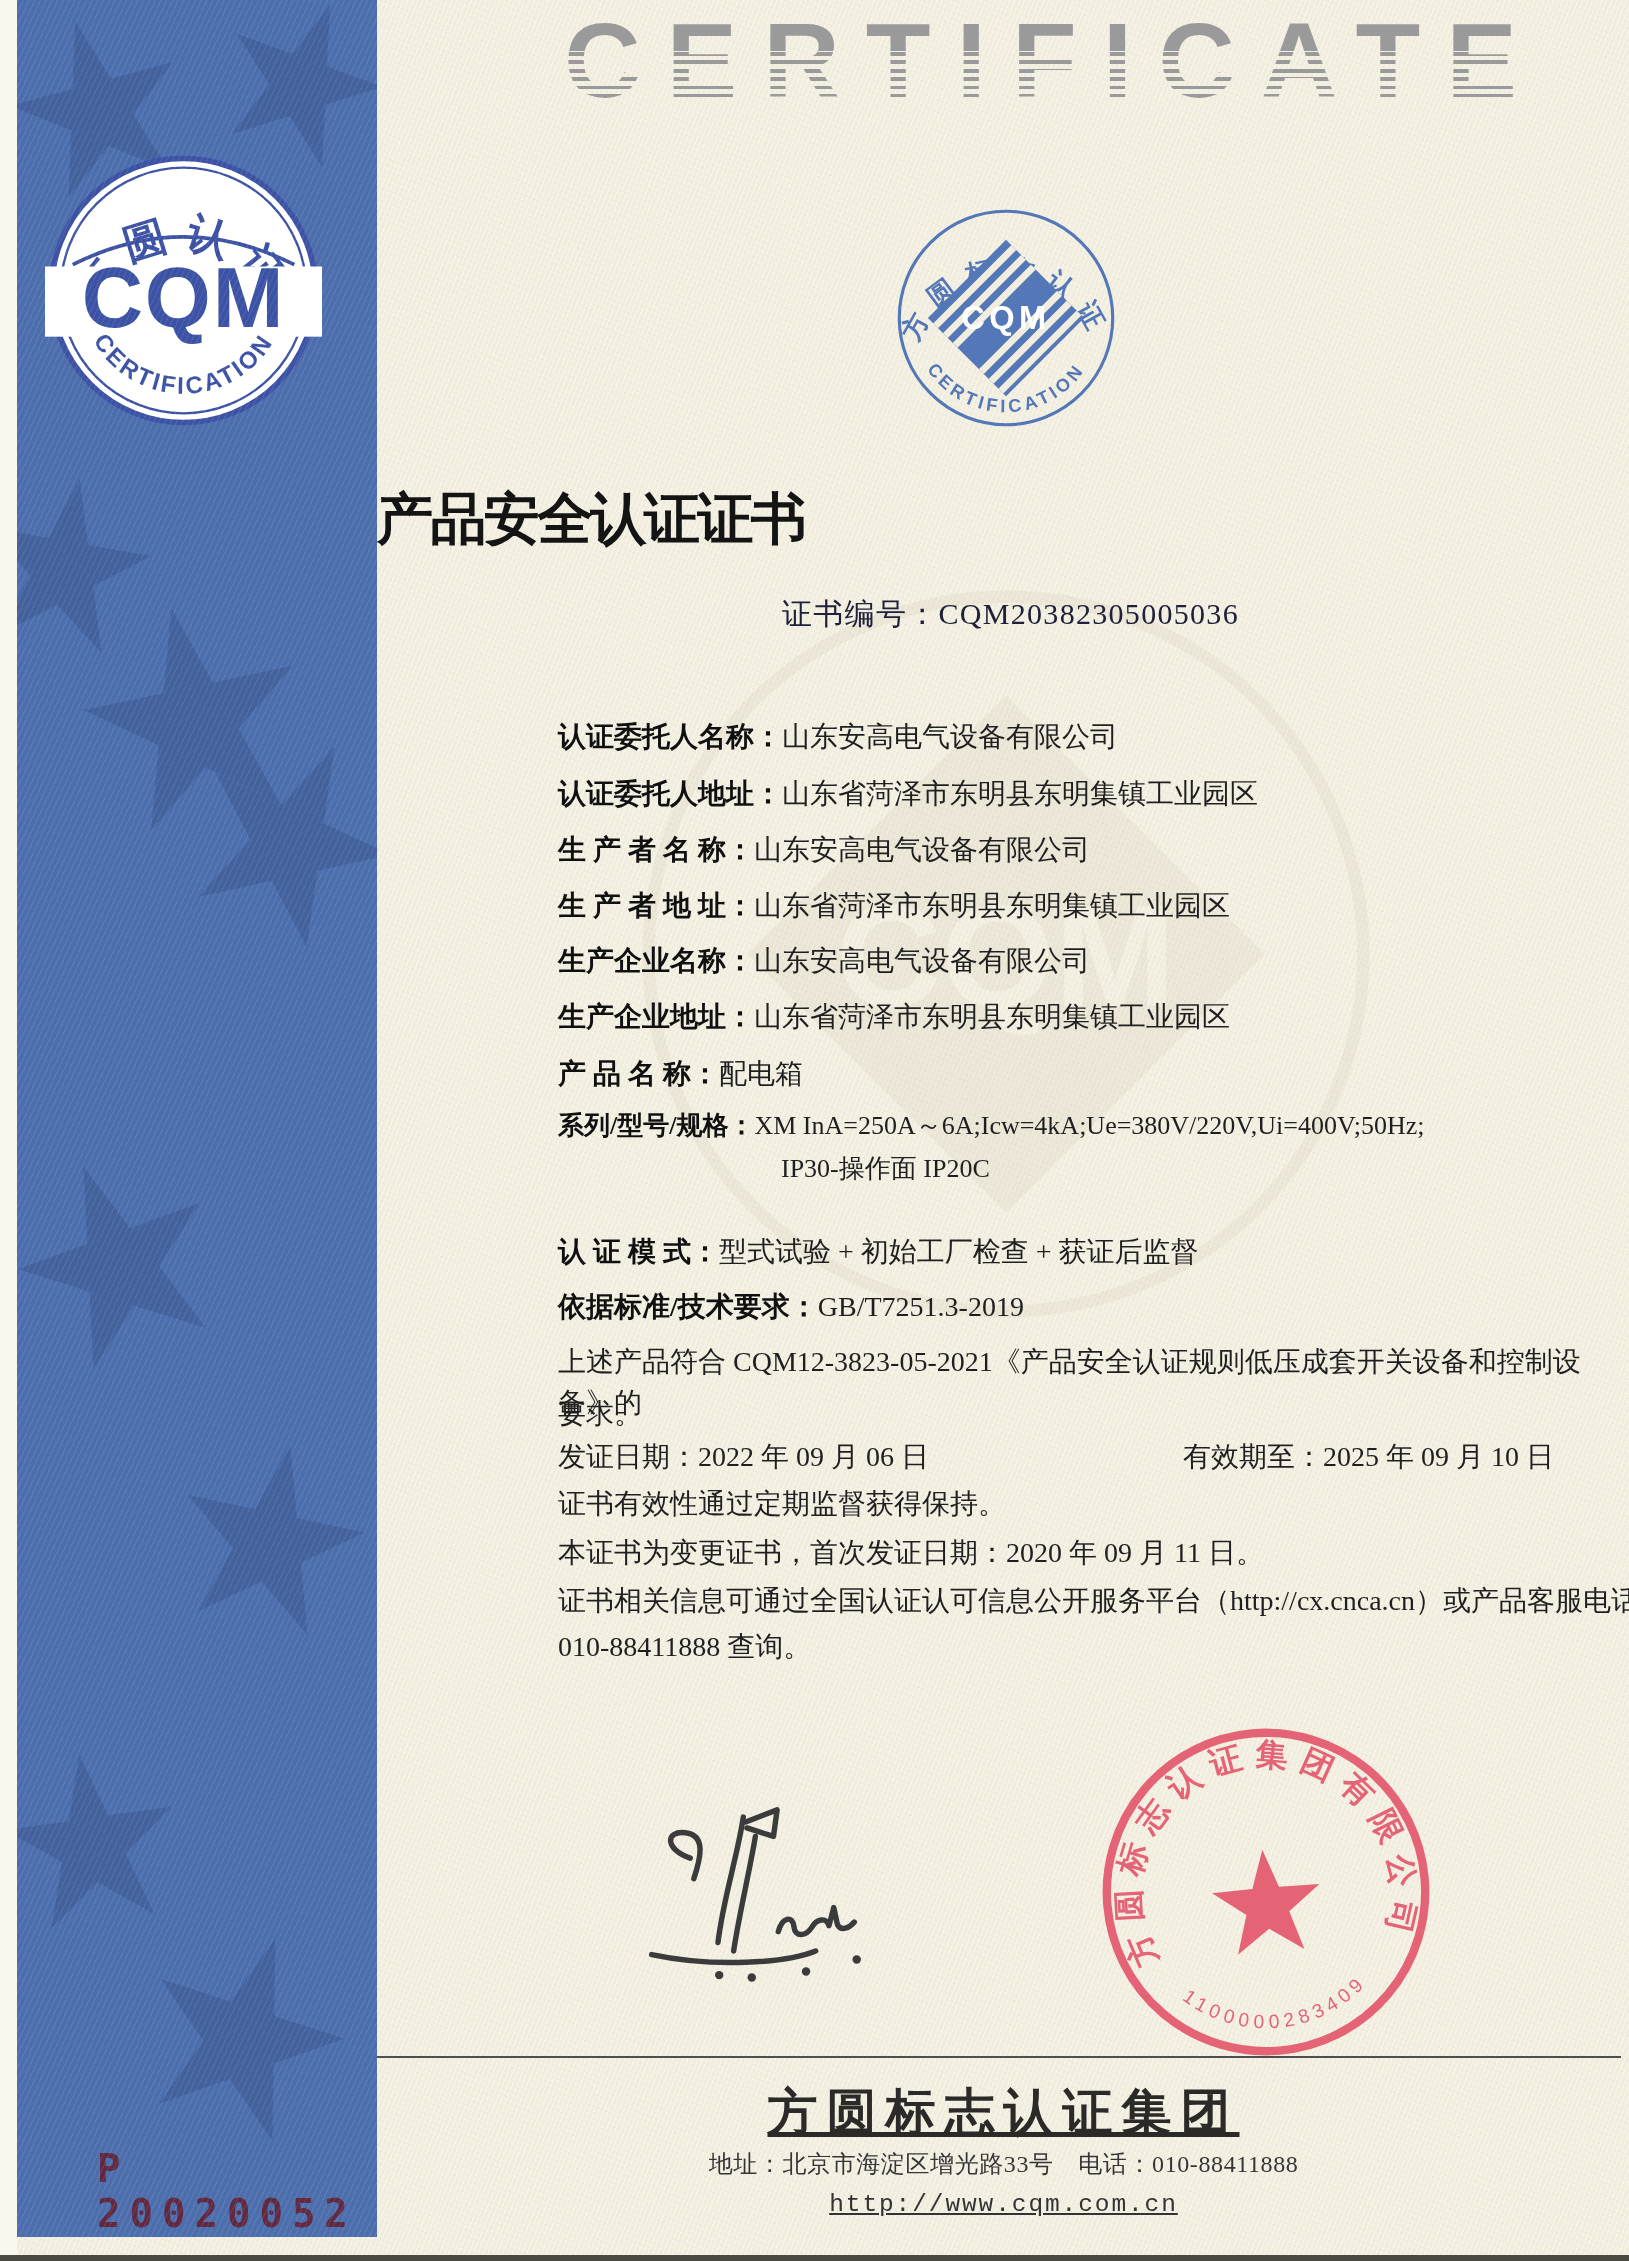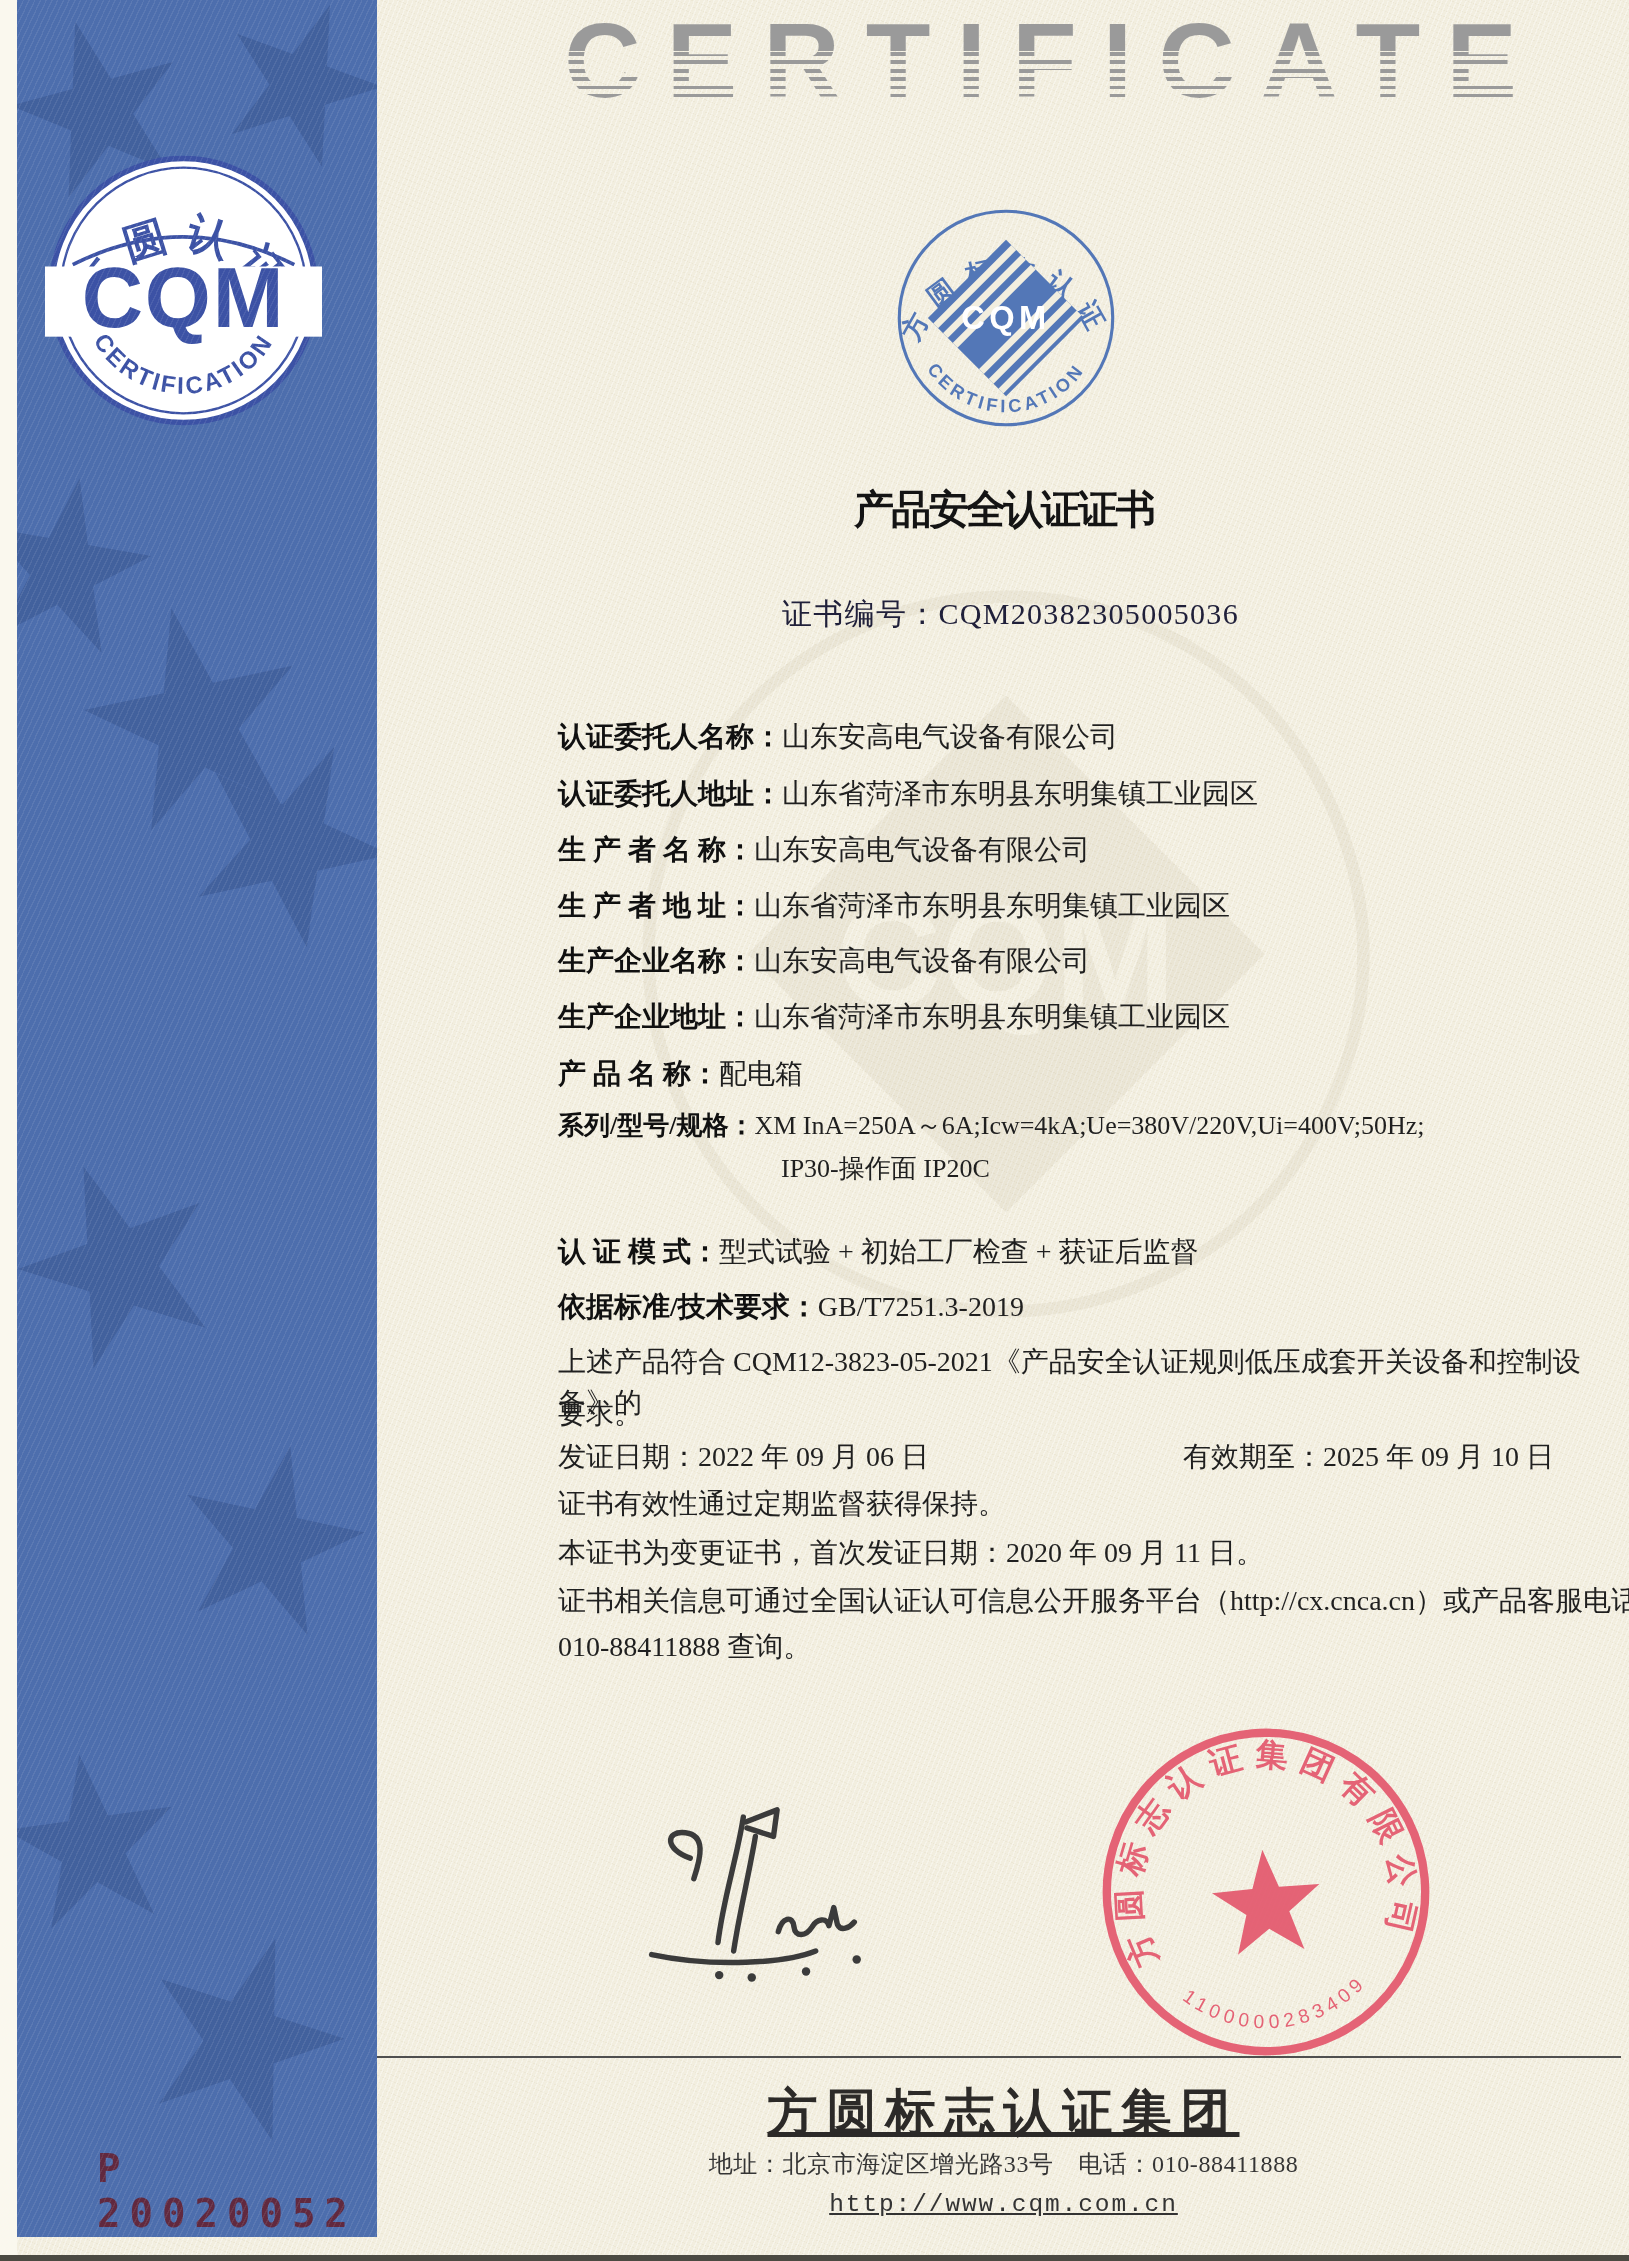--- a/index.html
+++ b/index.html
@@ -48,22 +48,22 @@
     background-position:top,bottom;
     background-repeat:no-repeat;
     -webkit-background-clip:text;background-clip:text;
     white-space:nowrap;
   }
 
   .center-badge{position:absolute;left:893px;top:205px;width:226px;height:226px;}
   .watermark{position:absolute;left:632px;top:580px;width:748px;height:748px;opacity:.055;}
 
   .title{
-    position:absolute;left:377px;right:0;top:482px;text-align:center;
-    font-size:40px;font-weight:bold;letter-spacing:-2.6px;color:#141414;white-space:nowrap;
+    position:absolute;left:377px;right:0;top:482px;
+    font-size:56px;font-weight:bold;letter-spacing:-2.6px;color:#141414;white-space:nowrap;
   }
   .cert-no{
     position:absolute;left:391px;right:0;top:594px;text-align:center;
     font-size:30px;color:#20203a;letter-spacing:1.3px;white-space:nowrap;
   }
 
   
   .content{position:absolute;left:558px;top:0;width:1045px;height:100%;margin-top:40px;}
   .row{position:absolute;left:0;font-size:28px;line-height:1.45;white-space:nowrap;}
   .row .lbl{font-weight:bold;color:#101010;}

